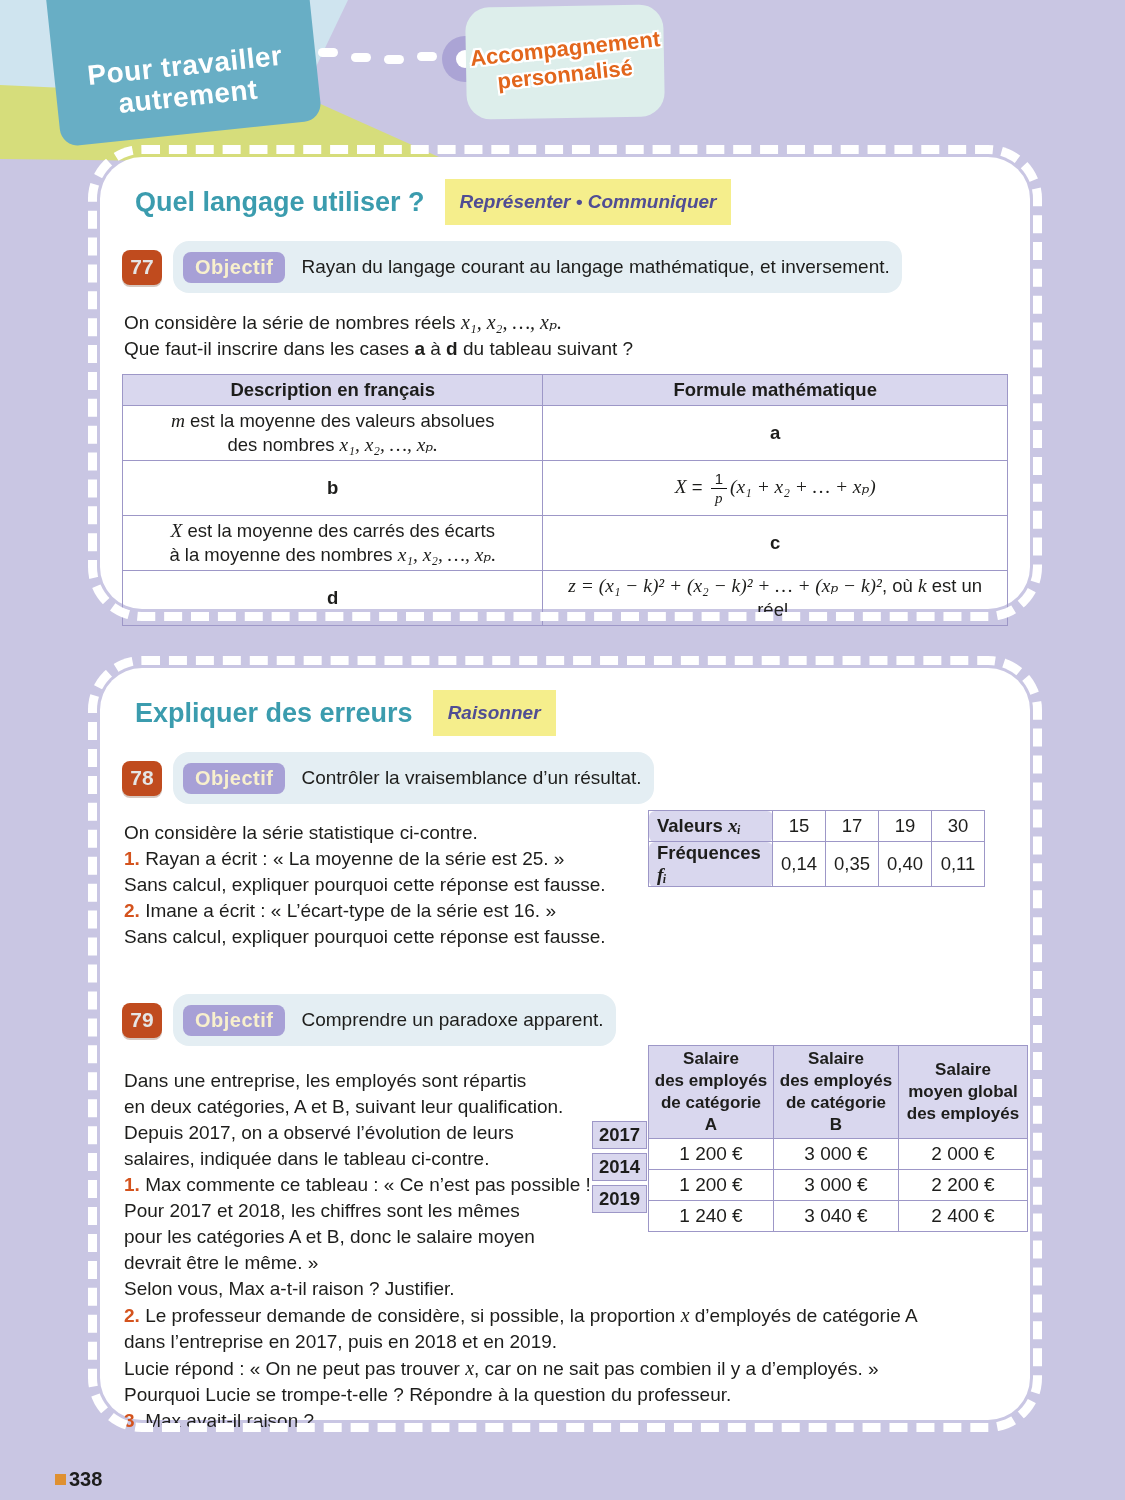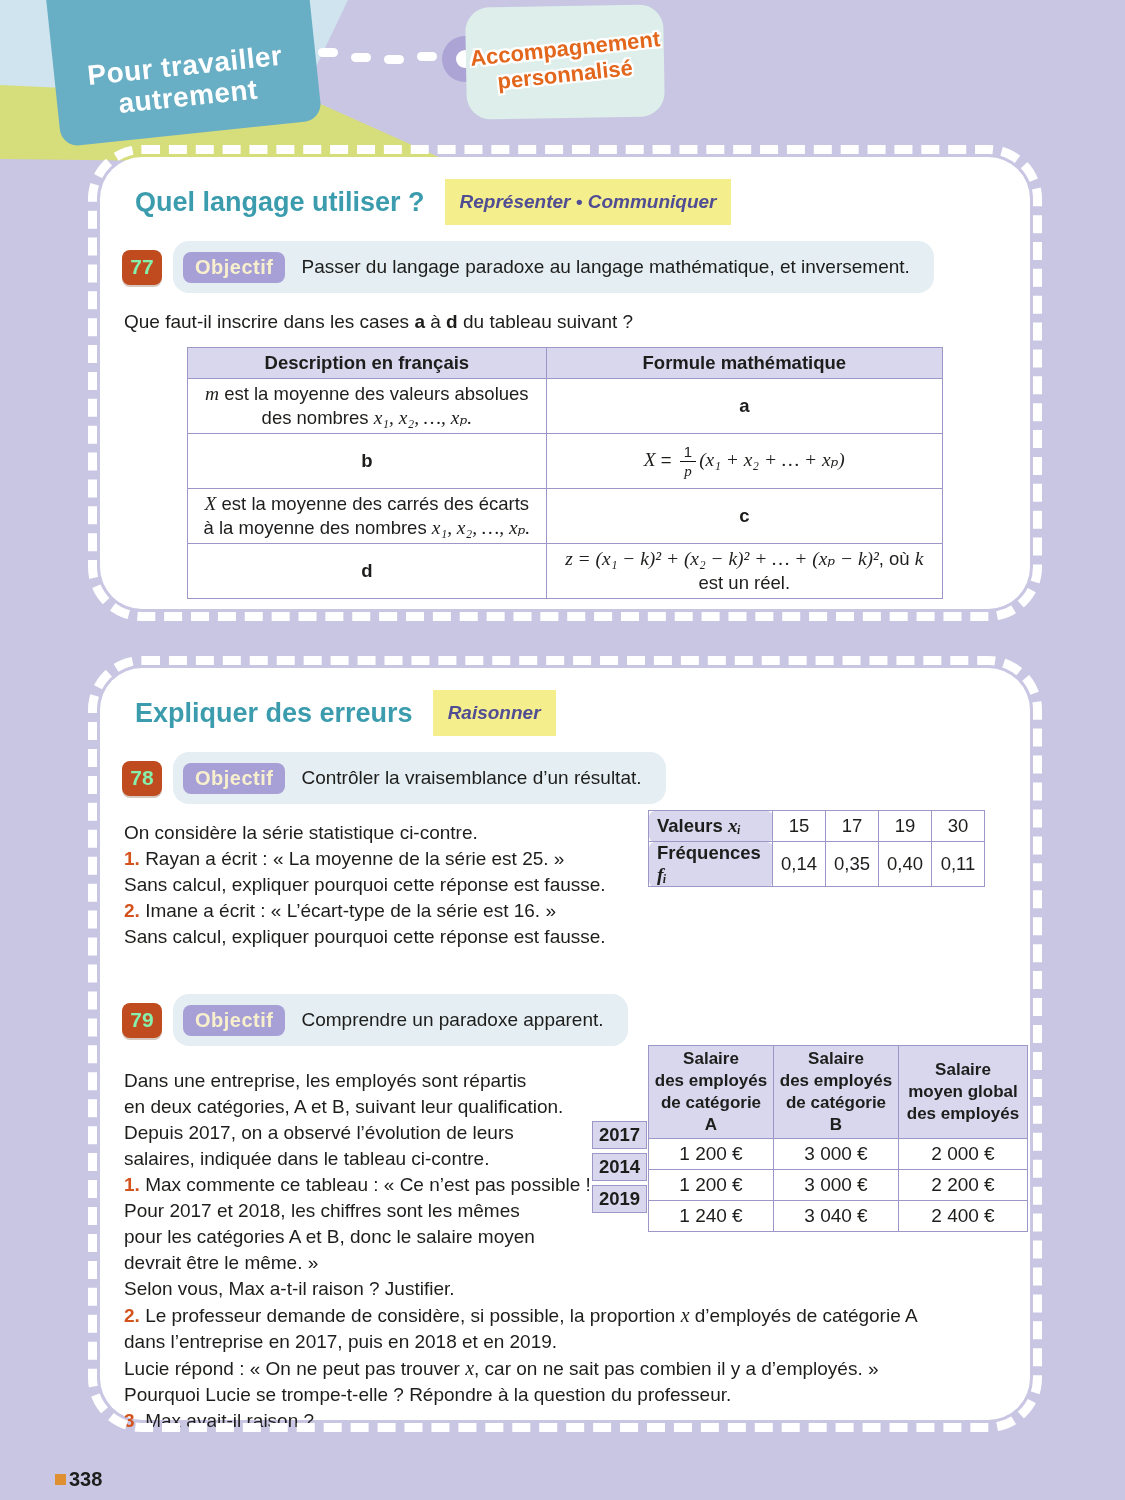--- a/index.html
+++ b/index.html
@@ -37,36 +37,36 @@
   .card { position:absolute; left:100px; width:930px; background:#fff; border-radius:42px; }
   .card::before { content:""; position:absolute; inset:-12px; border:9px dashed #fff;
     border-radius:54px; pointer-events:none; }
   .card1 { top:157px; height:452px; padding:22px 22px 0; }
   .card2 { top:668px; height:752px; padding:22px 22px 0; }
   .sec-row { display:flex; align-items:center; gap:20px; margin-left:13px; }
   .sec-title { color:#3b9cae; font-size:27px; font-weight:bold; }
   .tag { background:#f5ee8c; color:#504d94; font-style:italic; font-weight:bold;
     font-size:19px; padding:12px 15px; white-space:nowrap; }
   .obj-row { display:flex; align-items:center; margin-top:16px; }
-  .ex-num { width:40px; height:35px; background:#c04b1e; border-radius:8px; color:#86efac;
+  .ex-num { width:40px; height:35px; background:#c04b1e; border-radius:8px; color:#e5e5e5;
     font-weight:bold; font-size:21px; display:flex; align-items:center; justify-content:center;
     box-shadow:0 2px 0 rgba(90,30,0,.25); flex:none; }
   .obj-box { margin-left:11px; background:#e4eef3; border-radius:16px; min-height:52px;
-    display:flex; align-items:center; gap:16px; padding:8px 24px 8px 10px; }
+    display:flex; align-items:center; gap:16px; padding:8px 12px 8px 10px; }
   .obj-badge { background:#a7a0d6; border-radius:8px; color:#f8f0cd; font-weight:bold;
     font-size:20px; padding:4px 12px; letter-spacing:.5px; }
   .obj-text { font-size:19px; }
   .ln { font-size:19px; line-height:26px; white-space:nowrap; }
   .onum { color:#d4531d; font-weight:bold; }
   .b { font-weight:bold; }
   .mi { font-family:"Liberation Serif","DejaVu Serif","DejaVu Sans",serif;
     font-style:italic; font-size:1.05em; }
   
   .para77 { margin:16px 0 0 2px; }
-  .t77 { border-collapse:collapse; margin:12px auto 0; width:756px; table-layout:fixed; }
+  .t77 { border-collapse:collapse; margin:12px auto 0; width:886px; table-layout:fixed; }
   .t77 td { border:1.5px solid #9d97c7; text-align:center; vertical-align:middle;
     font-size:18.5px; line-height:24px; padding:3px 6px; }
   .t77 .th { background:#d9d7ee; font-weight:bold; height:31px; }
   .t77 .c1 { width:47.5%; }
   .t77 .rtall { height:55px; }
   .frac { display:inline-flex; flex-direction:column; align-items:center; vertical-align:middle;
     line-height:1; margin:0 3px; }
   .frac .fn { font-size:15px; padding:0 4px 2px; border-bottom:1.5px solid #111; }
   .frac .fd { font-size:15px; padding-top:2px; }
   
@@ -117,25 +117,28 @@
   <section class="card card1">
     <div class="sec-row">
       <h2 class="sec-title">Quel langage utiliser ?</h2>
       <span class="tag">Représenter • Communiquer</span>
     </div>
 
     <div class="obj-row">
       <span class="ex-num">77</span>
       <div class="obj-box">
         <span class="obj-badge">Objectif</span>
-        <span class="obj-text">Passer du langage paradoxe au langage mathématique, et inversement.</span>
+        <span class="obj-text">Rayan du langage courant au langage mathématique, et inversement.</span>
       </div>
     </div>
 
     <div class="para77">
+      <div class="ln">
+        <span>On considère la série de nombres réels </span><span class="mi">x₁, x₂, …, xₚ.</span>
+      </div>
       <div class="ln">
         <span>Que faut-il inscrire dans les cases </span><span class="b">a</span><span> à </span><span class="b">d</span><span> du tableau suivant ?</span>
       </div>
     </div>
 
     <table class="t77">
       <tbody>
           <tr>
         <td class="th c1">Description en français</td>
         <td class="th">Formule mathématique</td>

